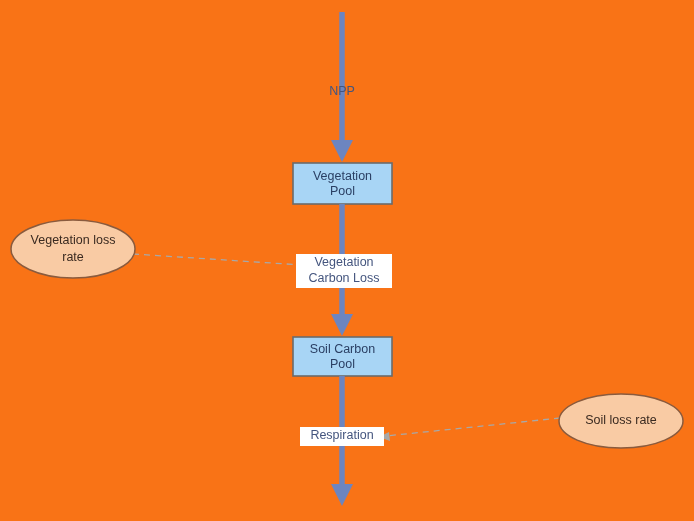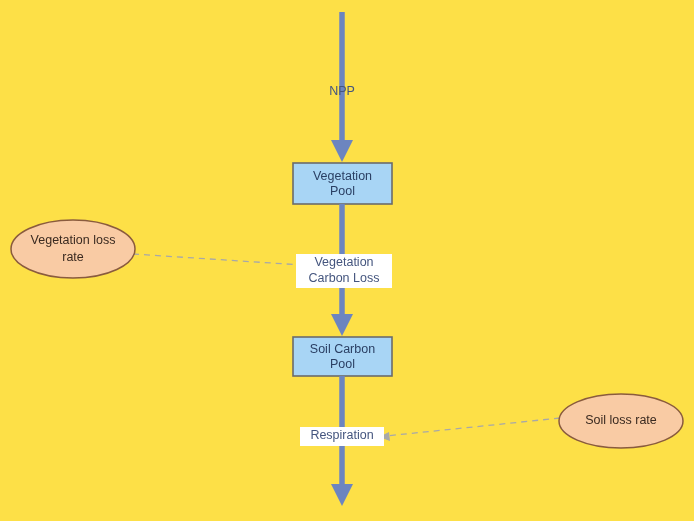--- a/index.html
+++ b/index.html
@@ -8,21 +8,21 @@
     padding: 0;
     background: #ffffff;
   }
   body {
     font-family: "Liberation Sans", sans-serif;
   }
   #canvas {
     position: relative;
     width: 694px;
     height: 521px;
-    background: #fde047;
+    background: #f97316;
     overflow: hidden;
   }
   #diagram-svg {
     position: absolute;
     left: 0;
     top: 0;
     width: 694px;
     height: 521px;
   }
   .node-label {

